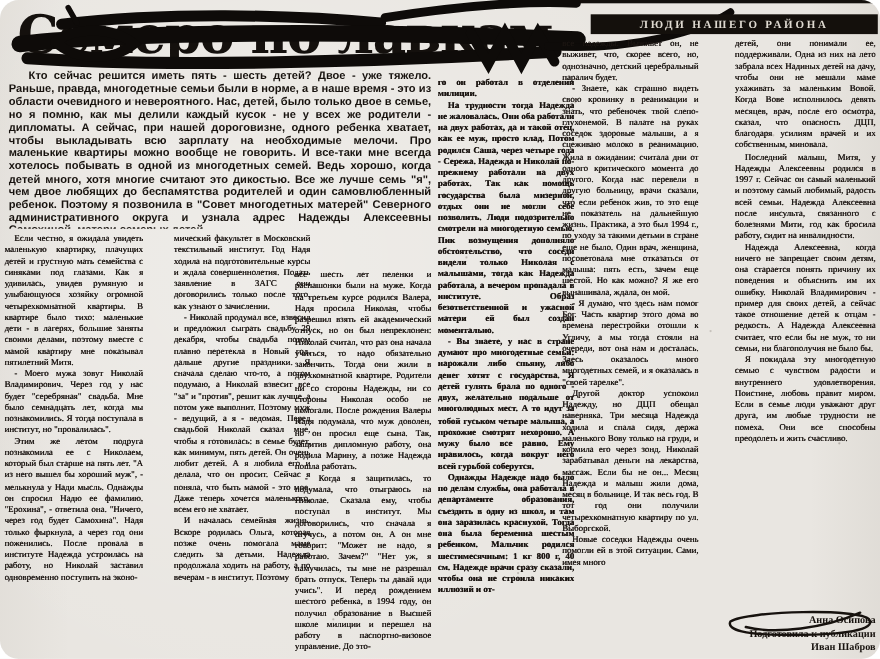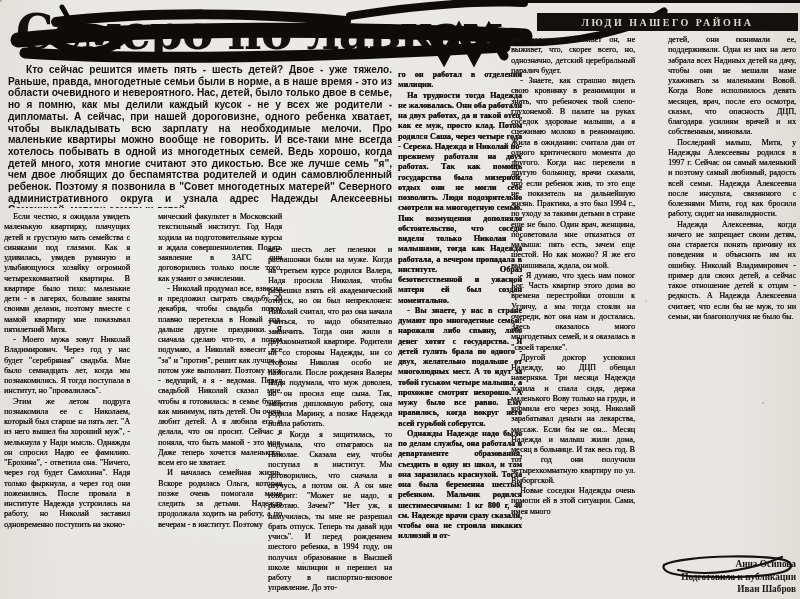--- a/index.html
+++ b/index.html
@@ -6,20 +6,21 @@
   .page{
     position:relative;
     width:800px;height:599px;
     background:#e9e6e1;
     background-image:
       linear-gradient(90deg, rgba(120,110,95,0.06) 0%, rgba(0,0,0,0) 8%, rgba(0,0,0,0) 92%, rgba(120,110,95,0.08) 100%),
       radial-gradient(circle at 30% 40%, rgba(255,255,255,0.25), rgba(0,0,0,0) 60%);
     overflow:hidden;
     font-family:"Liberation Serif", serif;
     color:#1c1713;
+    border-radius:17px;
   }
   .topline{position:absolute;left:487px;top:0;width:313px;height:3px;background:#120f0c;}
   
   .headline-wrap{position:absolute;left:0;top:0;width:700px;height:72px;}
   .headline-text{
     position:absolute;left:16px;top:4px;width:640px;
     font-family:"DejaVu Serif", serif;
     font-weight:900;font-size:47px;line-height:58px;
     letter-spacing:-1px;white-space:nowrap;
     color:#14100d;transform:scaleY(1.02);
@@ -138,20 +139,21 @@
     <p class="para">- Знаете, как страшно видеть свою кровинку в реанимации и знать, что ребеночек твой слепо-глухонемой. В палате на руках соседок здоровые малыши, а я сцеживаю молоко в реанимацию. Жила в ожидании: считала дни от одного критического момента до другого. Когда нас перевели в другую больницу, врачи сказали, что если ребенок жив, то это еще не показатель на дальнейшую жизнь. Практика, а это был 1994 г., по уходу за такими детьми в стране еще не было. Один врач, женщина, посоветовала мне отказаться от малыша: пять есть, зачем еще шестой. Но как можно? Я же его вынашивала, ждала, он мой.</p>
     <p class="para">- Я думаю, что здесь нам помог Бог. Часть квартир этого дома во времена перестройки отошли к Угличу, а мы тогда стояли на очереди, вот она нам и досталась. Здесь оказалось много многодетных семей, и я оказалась в "своей тарелке".</p>
     <p class="para">Другой доктор успокоил Надежду, но ДЦП обещал наверняка. Три месяца Надежда ходила и спала сидя, держа маленького Вову только на груди, и кормила его через зонд. Николай зарабатывал деньги на лекарства, массаж. Если бы не он... Месяц Надежда и малыш жили дома, месяц в больнице. И так весь год. В тот год они получили четырехкомнатную квартиру по ул. Выборгской.</p>
     <p class="para">Новые соседки Надежды очень помогли ей в этой ситуации. Сами, имея много</p>
   </div>
 
   <div class="col c6">
     <p class="para no-indent">детей, они понимали ее, поддерживали. Одна из них на лето забрала всех Надиных детей на дачу, чтобы они не мешали маме ухаживать за маленьким Вовой. Когда Вове исполнилось девять месяцев, врач, после его осмотра, сказал, что опасность ДЦП, благодаря усилиям врачей и их собственным, миновала.</p>
     <p class="para">Последний малыш, Митя, у Надежды Алексеевны родился в 1997 г. Сейчас он самый маленький и поэтому самый любимый, радость всей семьи. Надежда Алексеевна после инсульта, связанного с болезнями Мити, год как бросила работу, сидит на инвалидности.</p>
     <p class="para">Надежда Алексеевна, когда ничего не запрещает своим детям, она старается понять причину их поведения и объяснить им их ошибку. Николай Владимирович - пример для своих детей, а сейчас такое отношение детей к отцам - редкость. А Надежда Алексеевна считает, что если бы не муж, то ни семьи, ни благополучия не было бы.</p>
+    <p class="para">Я покидала эту многодетную семью с чувством радости и внутреннего удовлетворения. Поистине, любовь правит миром. Если в семье люди уважают друг друга, им любые трудности не помеха. Они все способны преодолеть и жить счастливо.</p>
   </div>
 
   <div class="byline">
     <span class="byline-author-wrap">
       <span>Анна Осипова</span>
       <svg class="byline-scribble" width="150" height="32" viewBox="0 0 150 32" fill="none">
         <path d="M14,14 C30,4 132,2 140,12 C147,21 120,27 60,26 C30,26 10,22 14,14 M132,6 C100,20 55,26 28,19" stroke="#17120e" stroke-width="2.2" stroke-linecap="round" fill="none"></path>
       </svg>
     </span>
     <span style="display:block">Подготовила к публикации</span>

